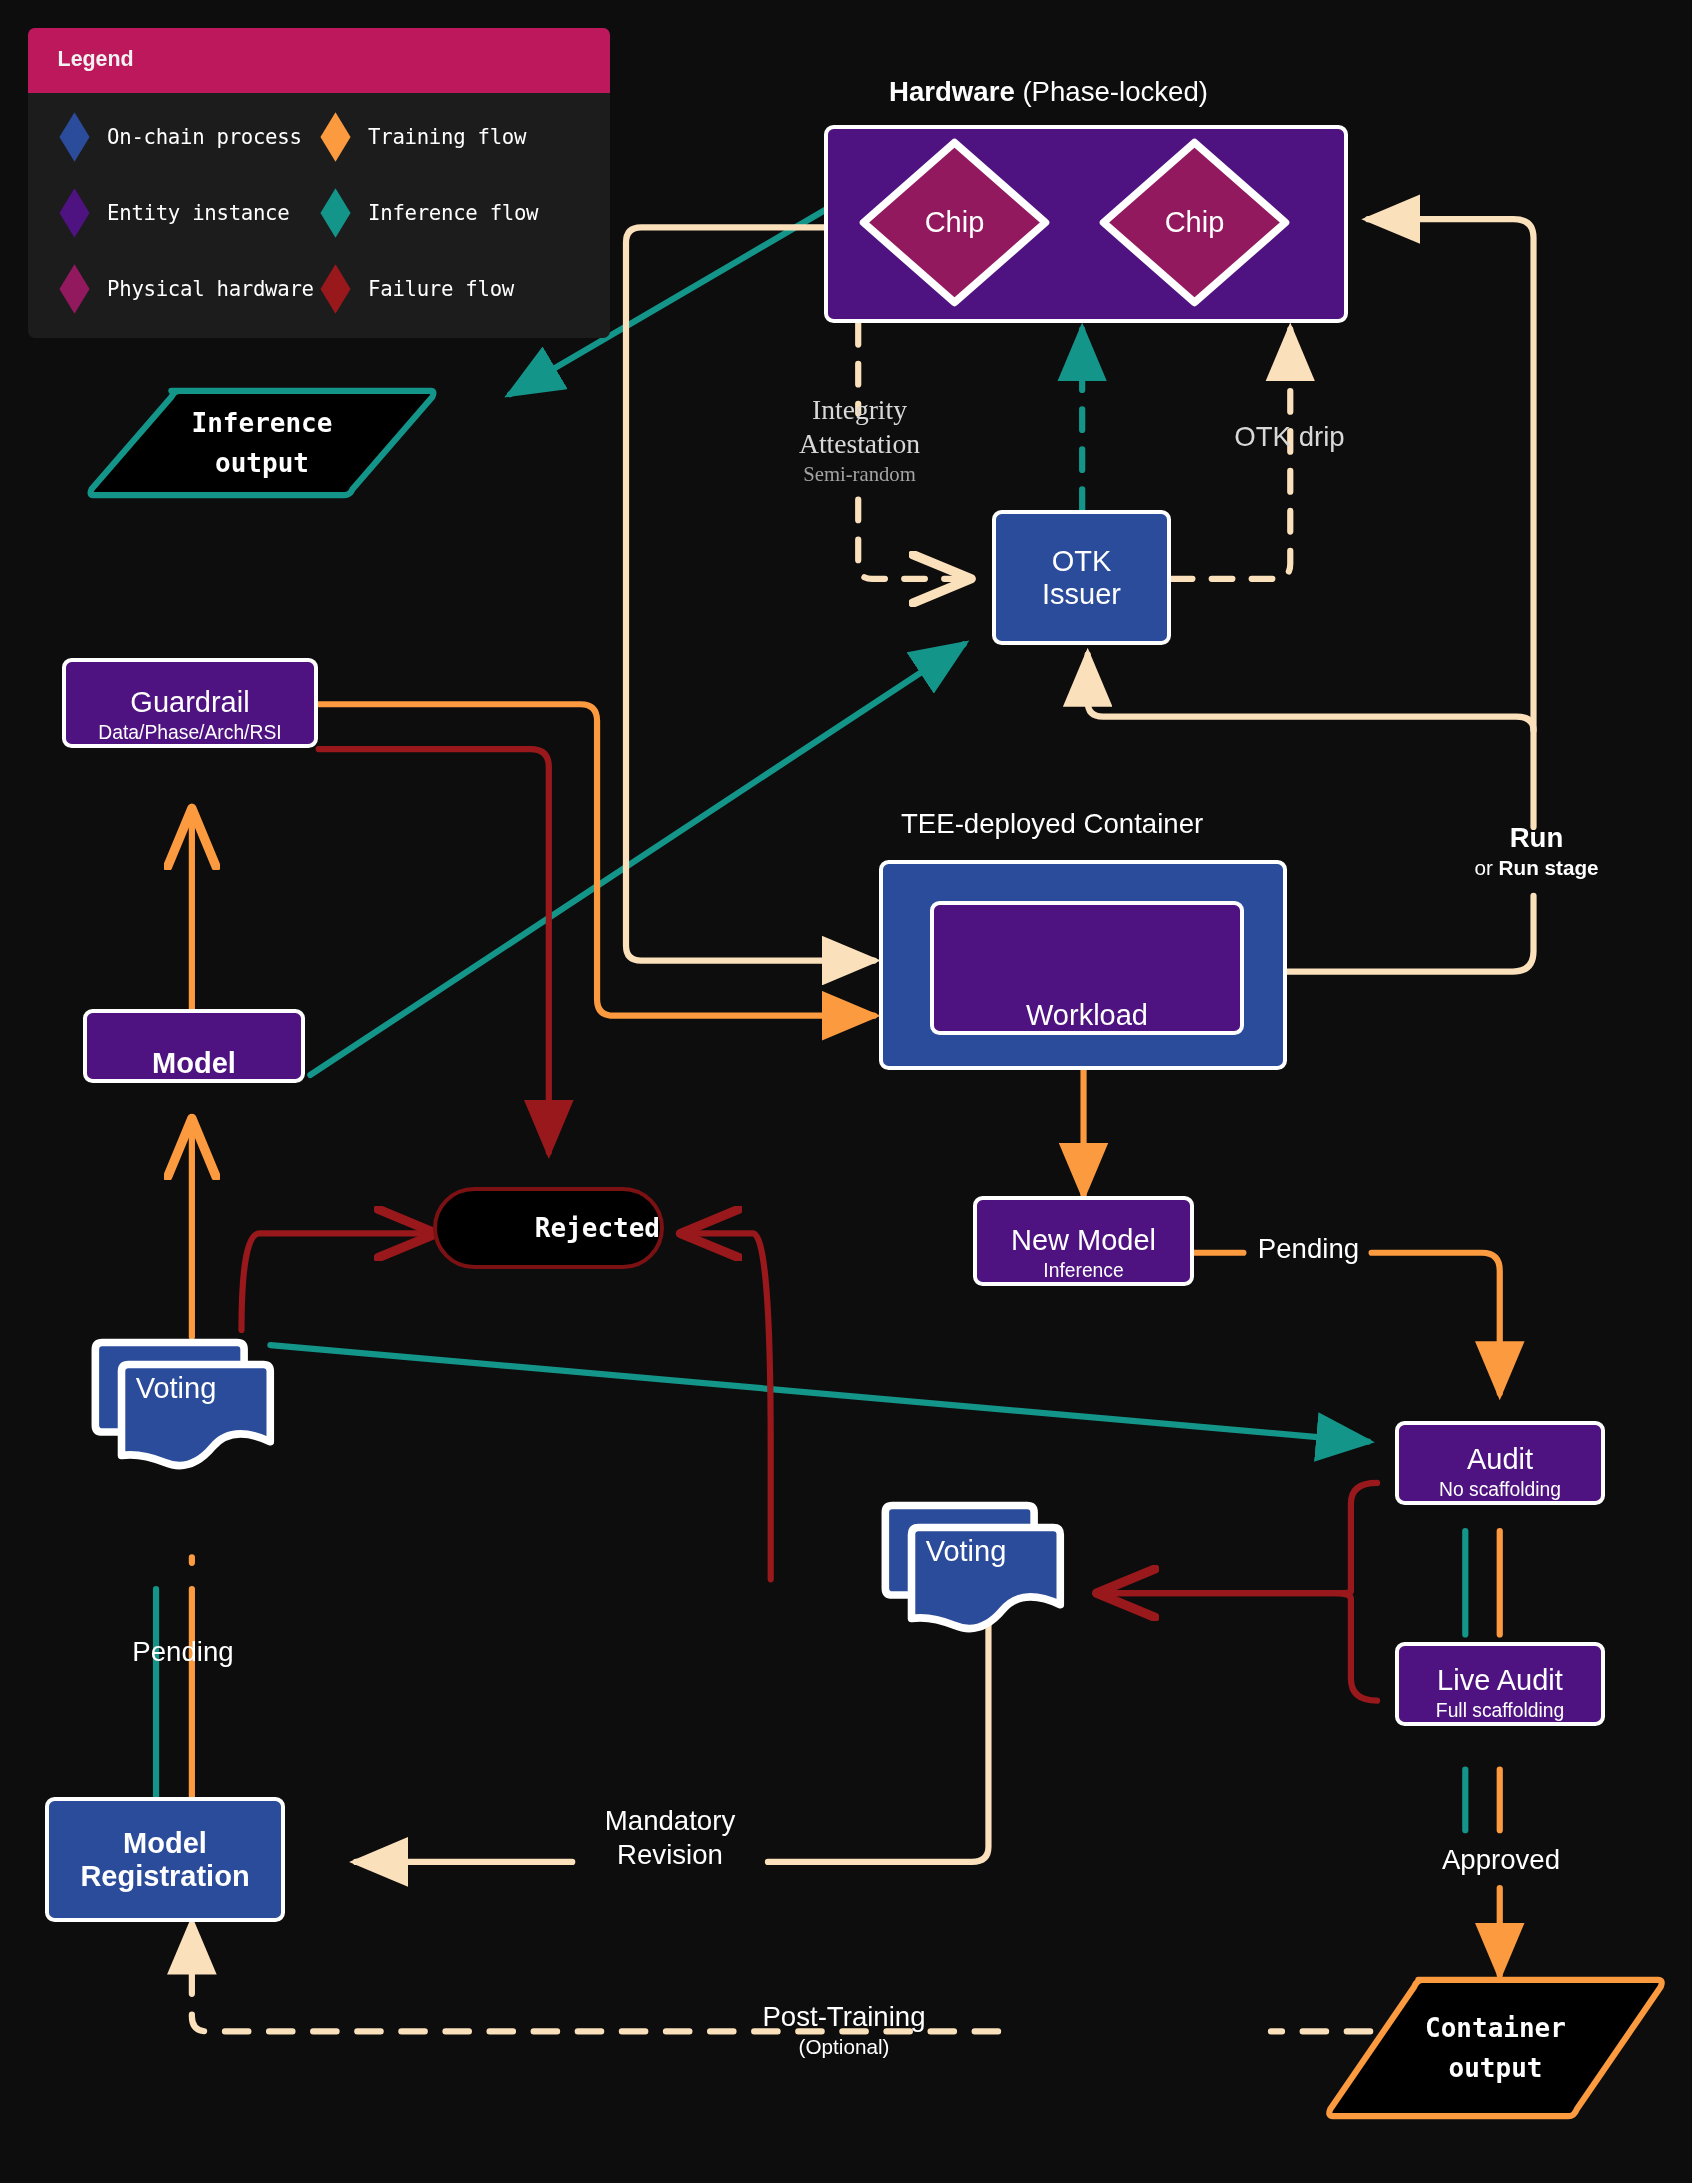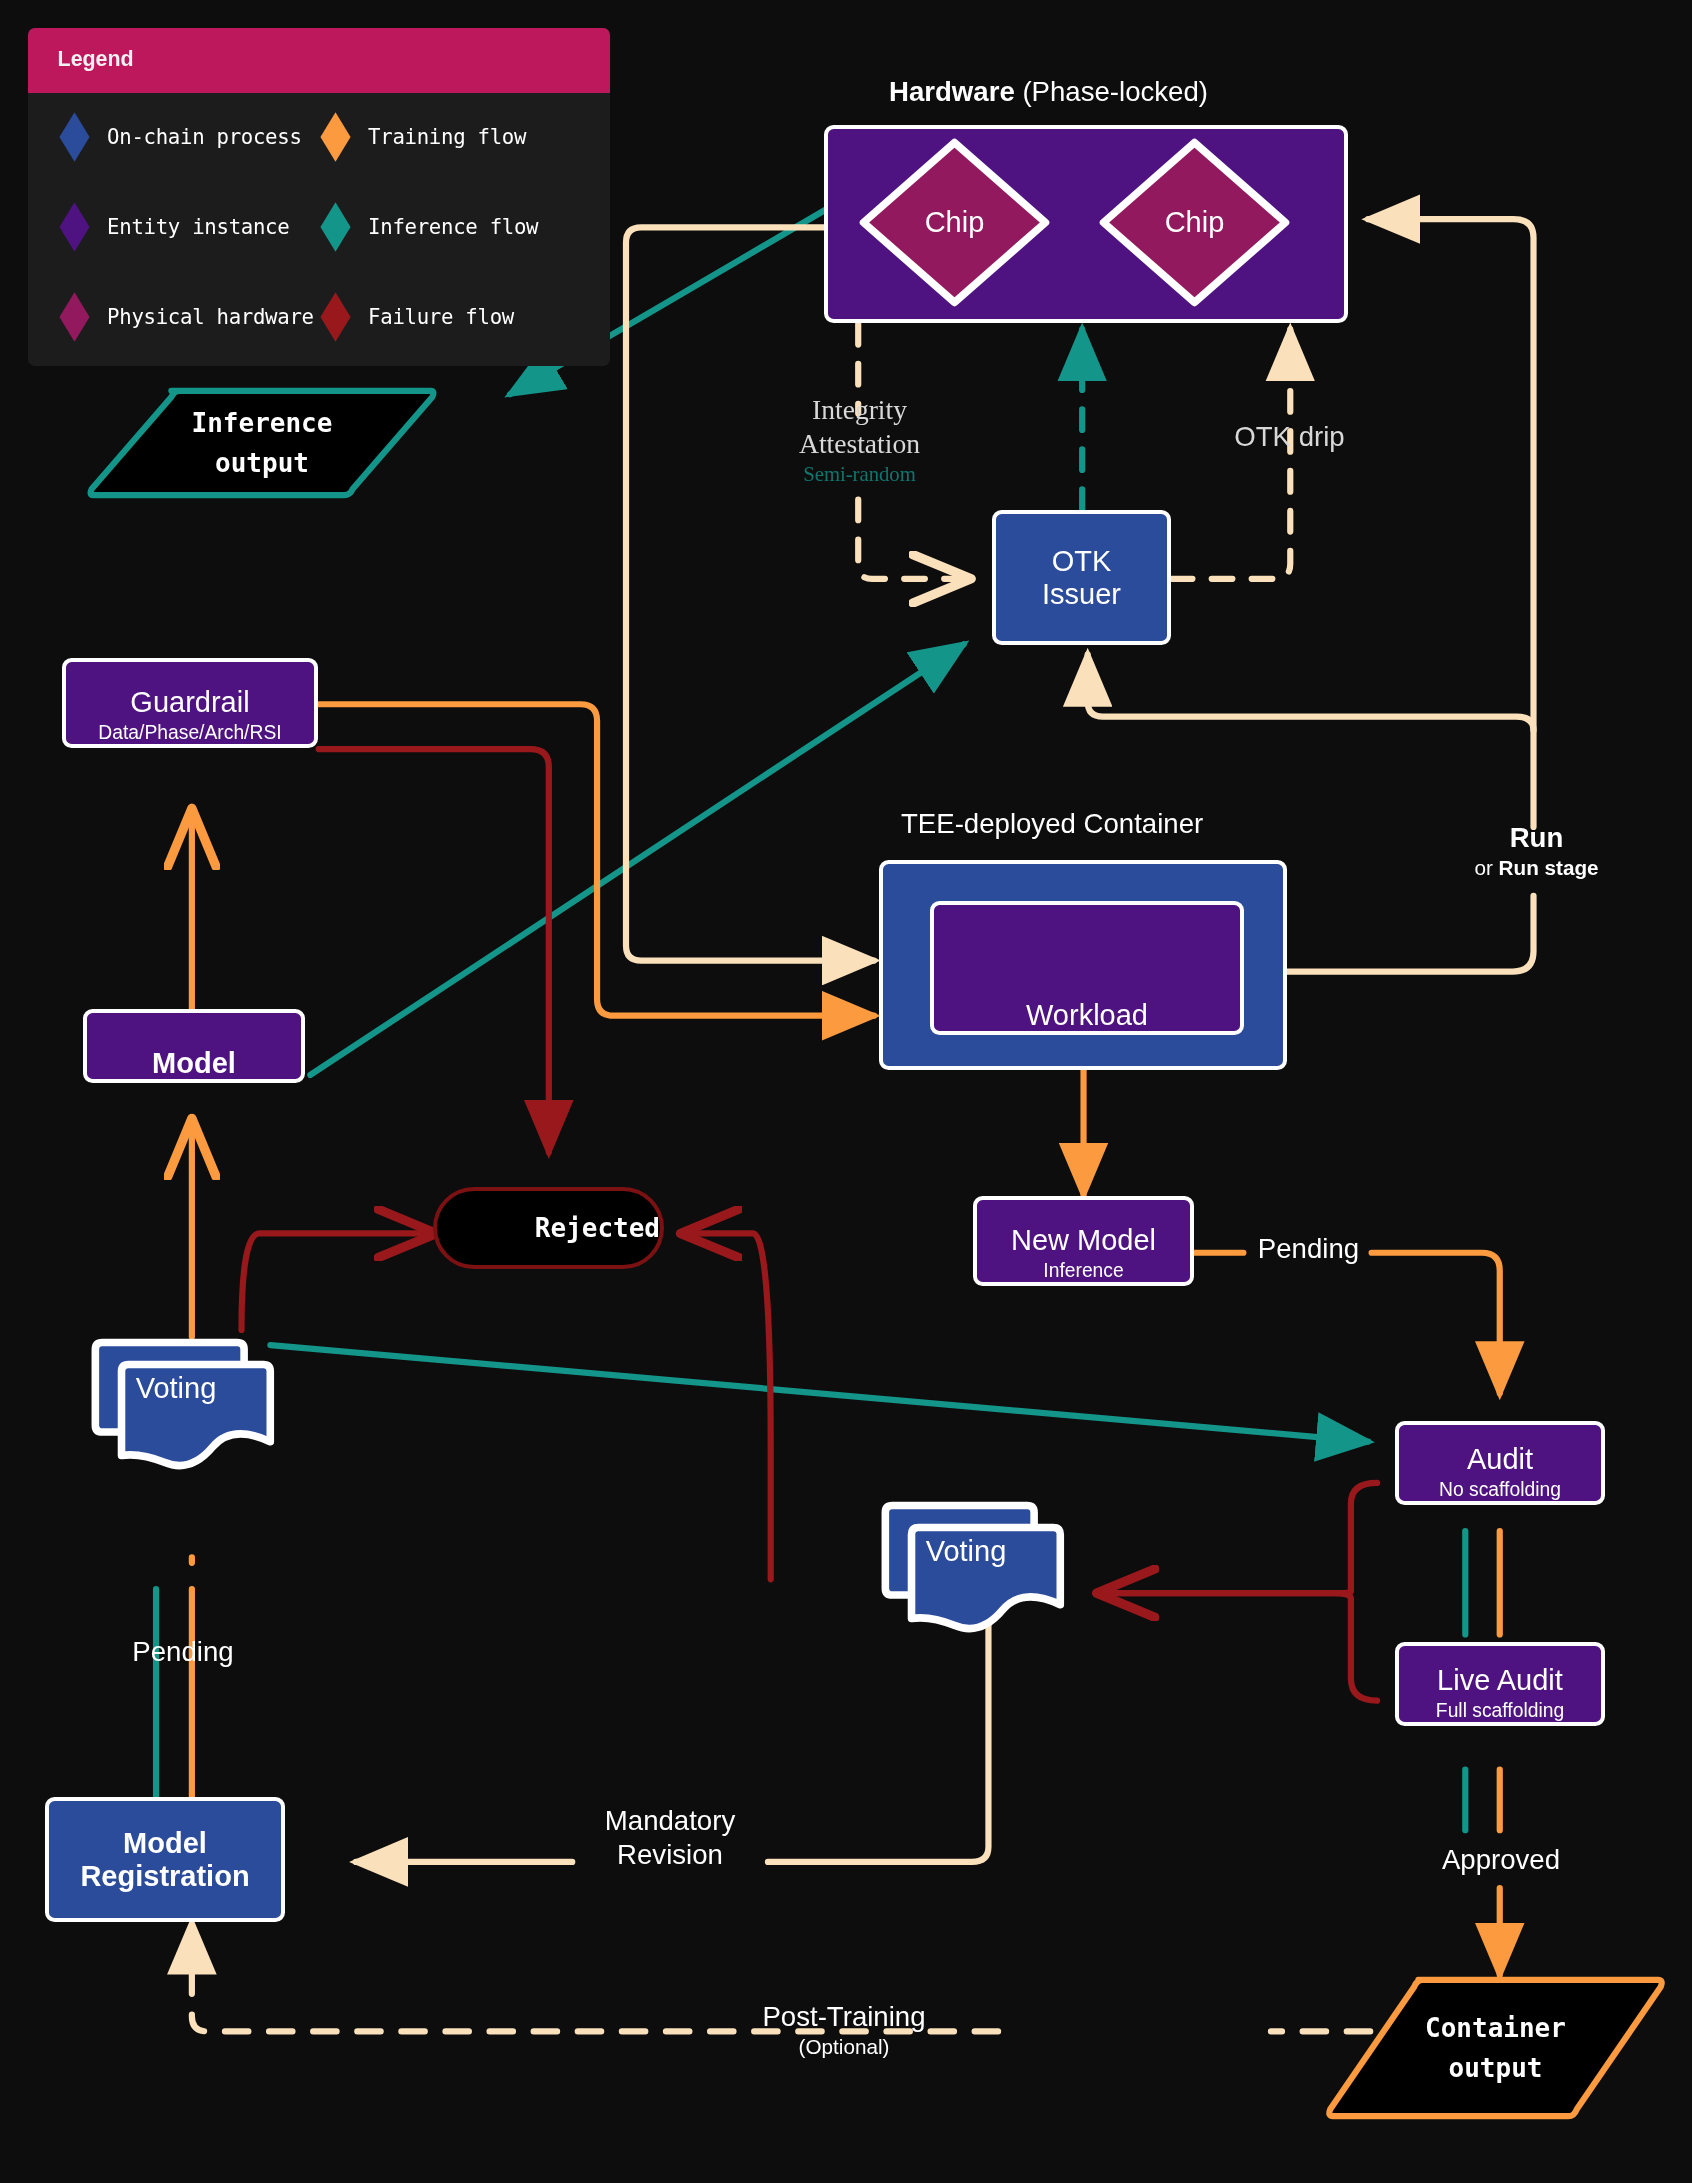--- a/index.html
+++ b/index.html
@@ -4,21 +4,21 @@
 <style>
   html,body{margin:0;padding:0;background:#0d0d0d;}
   body{font-family:"Liberation Sans",sans-serif;}
   #stage{position:relative;width:1693px;height:2183px;background:#0d0d0d;overflow:hidden;}
   svg.edges{position:absolute;left:0;top:0;width:1693px;height:2183px;}
 
   
   #legend{position:absolute;left:27.6px;top:27.6px;width:582px;background:#1c1c1c;border-radius:6.9px;overflow:hidden;}
   #legend .lg-head{background:#be185d;padding:19.3px 30px 20.7px 30px;}
   #legend .lg-title{color:#f2f2f2;font-size:21.4px;font-weight:bold;font-family:"Liberation Sans",sans-serif;}
-  #legend .lg-body{padding:18px 30px 23.4px 30px;display:grid;grid-template-columns:1fr 1fr;row-gap:38px;}
+  #legend .lg-body{padding:18px 30px 23.4px 30px;display:grid;grid-template-columns:1fr 1fr;row-gap:24px;}
   .lg-item{display:flex;align-items:center;gap:16.5px;}
   .lg-dia{width:33px;height:52px;flex:0 0 33px;}
   .lg-lbl{color:#fff;font-family:"DejaVu Sans Mono","Liberation Mono",monospace;font-size:20.7px;letter-spacing:-0.3px;white-space:nowrap;}
 
   
   .node{position:absolute;box-sizing:border-box;display:flex;flex-direction:column;align-items:center;justify-content:center;text-align:center;color:#fff;}
   .n-title{font-size:29px;line-height:1.12;}
   .n-sub{font-size:19.3px;line-height:1.2;margin-top:2.8px;}
 
   .box-rect{border-radius:9.6px;border:4.8px solid #fff;}
@@ -38,21 +38,21 @@
   .stadium{position:absolute;border:4.8px solid #7b1113;background:#000;border-radius:688px;display:flex;align-items:center;justify-content:flex-end;
       color:#fff;font-family:"DejaVu Sans Mono","Liberation Mono",monospace;font-size:26px;font-weight:bold;}
 
   
   .multidoc{position:absolute;}
   .multidoc .mdtext{position:absolute;inset:0;display:flex;align-items:center;justify-content:center;color:#fff;font-size:29px;padding-bottom:32px;padding-right:15px;}
 
   
   .elabel{position:absolute;color:#d8d8d8;text-align:center;white-space:nowrap;line-height:1.25;}
   .elabel .l1{font-size:27.6px;display:block;color:#d8d8d8;}
-  .elabel .l2{font-size:20.7px;display:block;color:#0f766e;}
+  .elabel .l2{font-size:20.7px;display:block;color:#a3a3a3;}
   .elabel.white .l1,.elabel.white .l2{color:#ffffff;}
   .elabel b{font-weight:bold;}
 </style>
 </head>
 <body>
 
 <div id="stage">
 
   <svg class="edges" viewBox="0 0 2456 3168">
     <defs>

